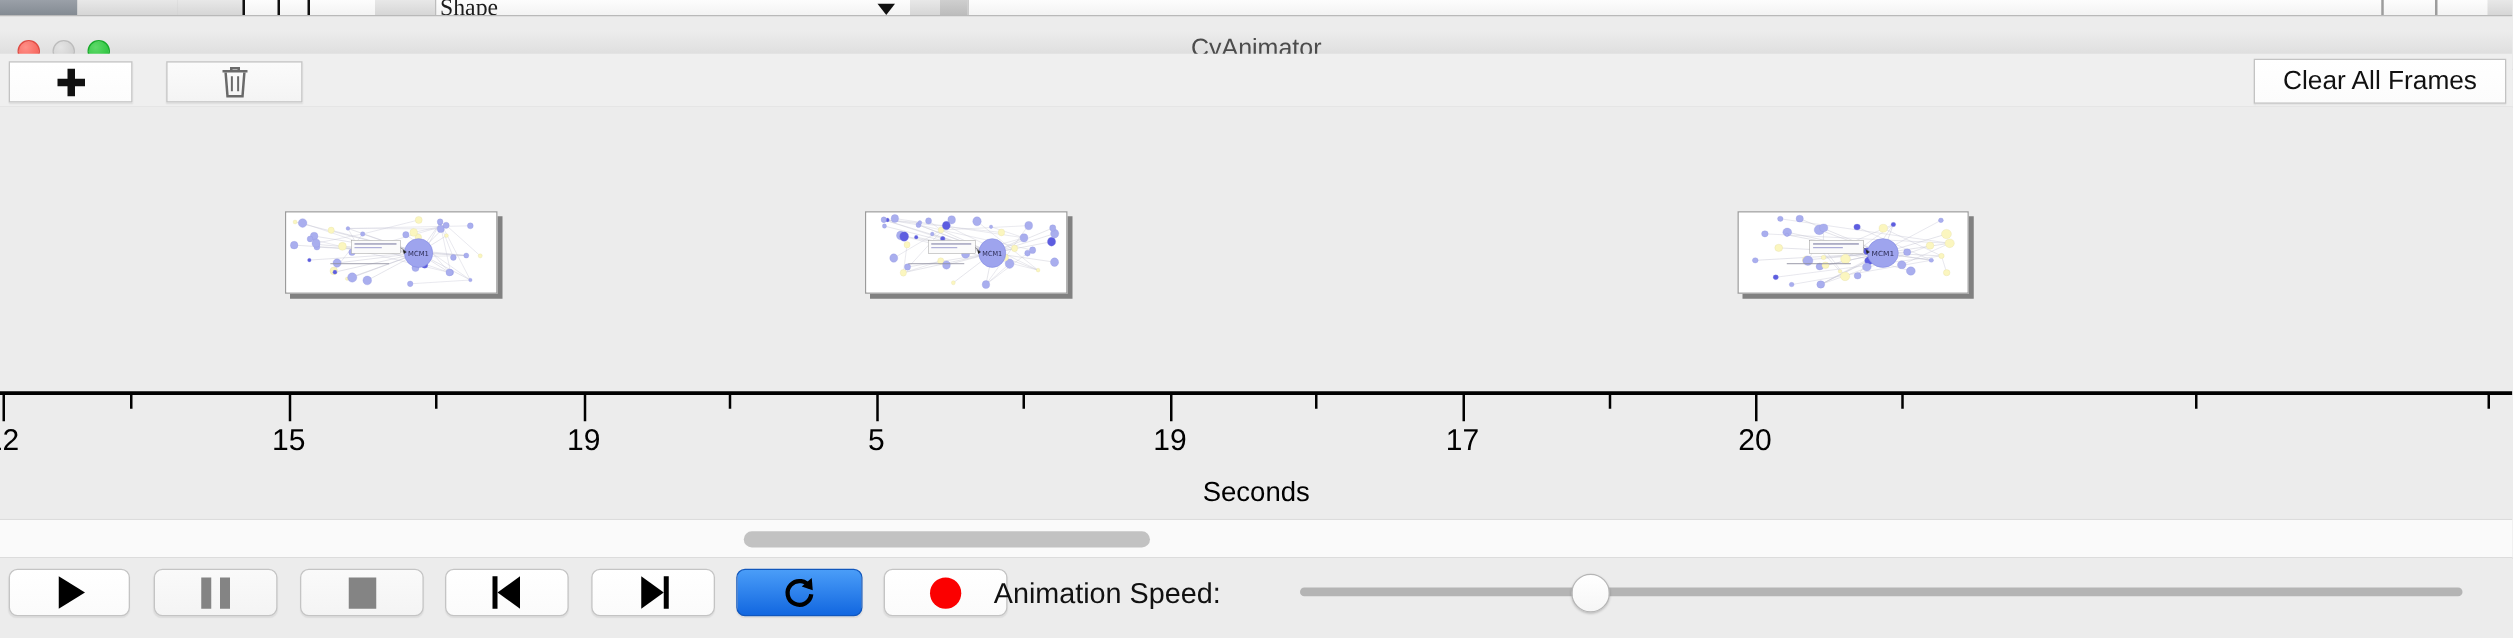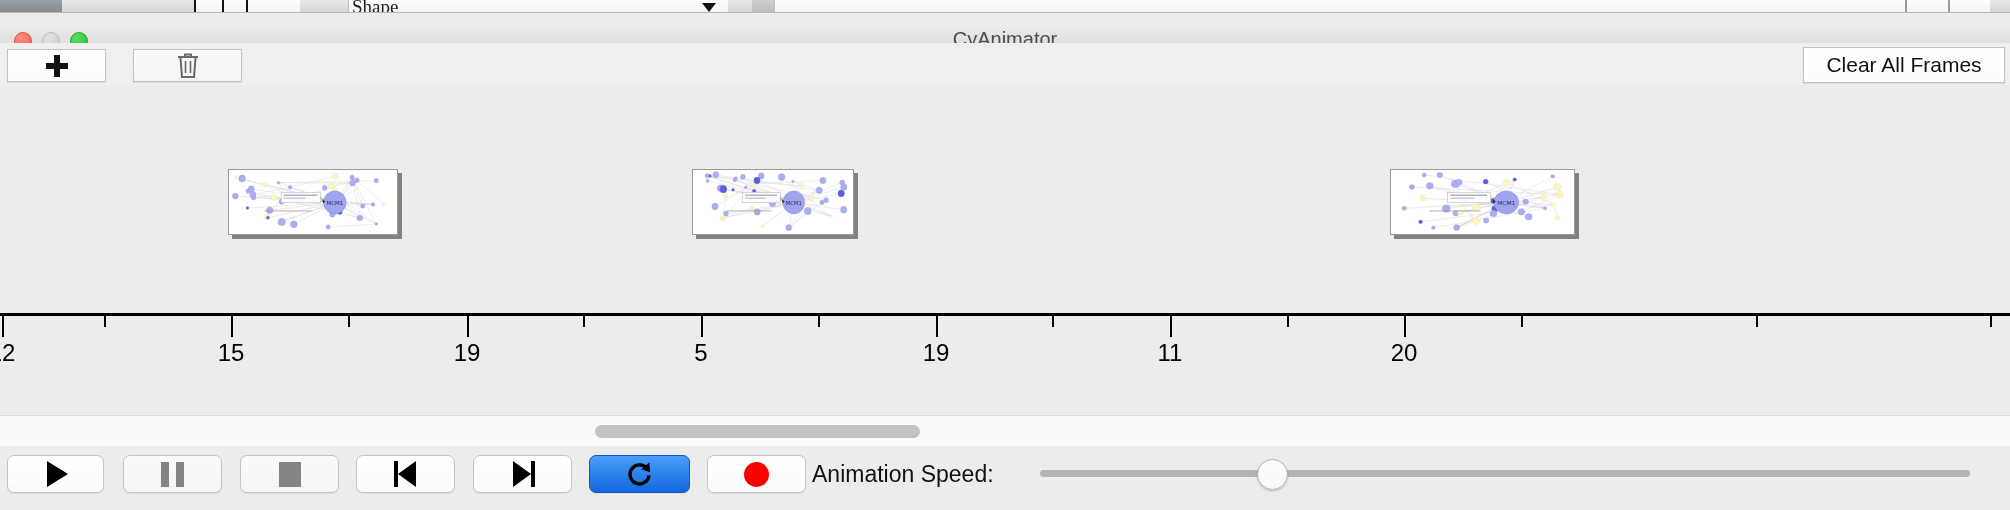--- a/index.html
+++ b/index.html
@@ -584,33 +584,34 @@
         <div class="tick-label" style="left: 2px;">12</div>
         <div class="tick major" style="left: 231px;"></div>
         <div class="tick-label" style="left: 231px;">15</div>
         <div class="tick major" style="left: 467px;"></div>
         <div class="tick-label" style="left: 467px;">19</div>
         <div class="tick major" style="left: 701px;"></div>
         <div class="tick-label" style="left: 701px;">5</div>
         <div class="tick major" style="left: 936px;"></div>
         <div class="tick-label" style="left: 936px;">19</div>
         <div class="tick major" style="left: 1170px;"></div>
-        <div class="tick-label" style="left: 1170px;">11</div>
+        <div class="tick-label" style="left: 1170px;">17</div>
         <div class="tick major" style="left: 1404px;"></div>
         <div class="tick-label" style="left: 1404px;">20</div>
         <div class="tick minor" style="left: 104px;"></div>
         <div class="tick minor" style="left: 348px;"></div>
         <div class="tick minor" style="left: 583px;"></div>
         <div class="tick minor" style="left: 818px;"></div>
         <div class="tick minor" style="left: 1052px;"></div>
         <div class="tick minor" style="left: 1287px;"></div>
         <div class="tick minor" style="left: 1521px;"></div>
         <div class="tick minor" style="left: 1756px;"></div>
         <div class="tick minor" style="left: 1990px;"></div>
       </div>
+    <div class="axis-title">Seconds</div>
   </div>
 
   <div class="hscroll">
     <div id="hthumb" class="hscroll-thumb" style="left: 595px; width: 325px;"></div>
   </div>
 
   <div class="controls">
     <div id="ctl-host">
         <div class="ctl" style="left: 7px; width: 97px;">
           <span class="ico-play"></span>
@@ -634,19 +635,19 @@
           <svg width="30" height="30" viewBox="0 0 30 30">
             <path d="M23 11 A9.5 9.5 0 1 0 24 16.4" fill="none" stroke="#000" stroke-width="3.4" stroke-linecap="butt"></path>
             <polygon points="24.4,3.4 25.2,13.2 16.4,10.2" fill="#000"></polygon>
           </svg>
         </div>
         <div class="ctl" style="left: 707px; width: 99px;">
           <span class="ico-record"></span>
         </div>
       </div>
 
-    <div class="speed-label" id="speed-label" style="left: 812px;">Animation Speed:</div>
+    <div class="speed-label" id="speed-label" style="left: 795px;">Animation Speed:</div>
 
     <div class="slider-track" id="speed-track" style="left: 1040px; width: 930px; top: 24px;"></div>
     <div class="slider-thumb" id="speed-thumb" style="left: 1257px; top: 13px;"></div>
   </div>
 
 </div>
 
 </body></html>

